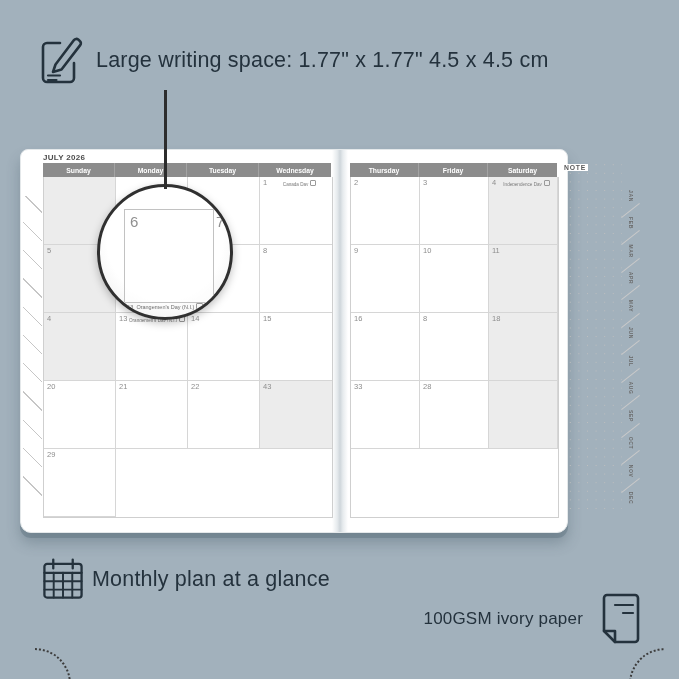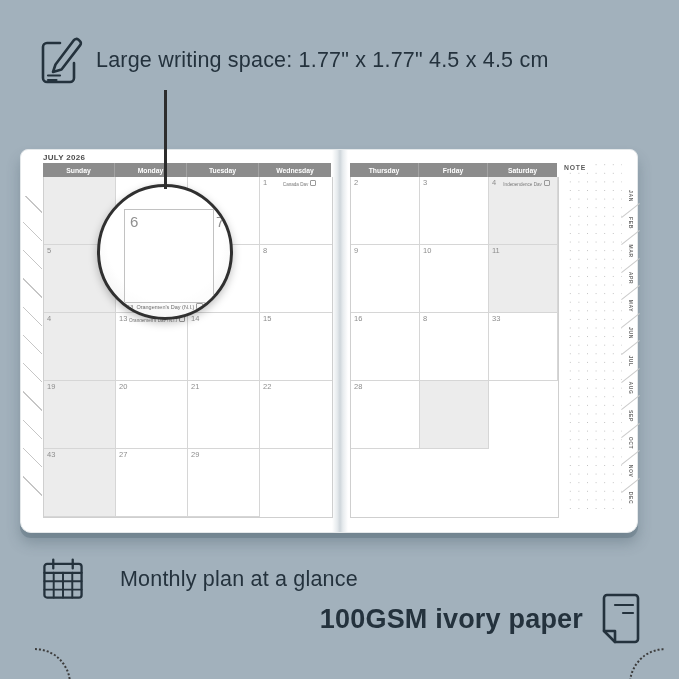--- a/index.html
+++ b/index.html
@@ -13,21 +13,21 @@
 
   
   .top-note{left:38px;top:30px;width:620px;height:60px;display:flex;align-items:center;gap:12px;}
   .top-note svg{flex:0 0 auto;}
   .top-note .txt{font-size:21.5px;font-weight:500;letter-spacing:.2px;white-space:nowrap;}
 
   .connector{left:164px;top:90px;width:2.5px;height:99px;background:#2d2d2d;z-index:30;}
 
   
   .planner{
-    left:20px;top:149px;width:618px;height:384px;background:#ffffff;
+    left:20px;top:149px;width:548px;height:384px;background:#ffffff;
     border-radius:8px 8px 11px 11px;
     border:1px solid #e4e8ea;box-sizing:border-box;
     box-shadow:0 5px 0 rgba(88,108,120,.38), 0 10px 14px rgba(56,76,88,.30);
     z-index:5;
   }
   .month-title{left:22px;top:3px;font-size:8px;font-weight:bold;color:#4d4d4d;letter-spacing:.3px;}
   .note-label{left:543px;top:14px;font-size:6.8px;font-weight:bold;color:#5a5a5a;letter-spacing:.8px;background:#fff;padding-right:2px;z-index:2;}
 
   .dow-row{display:grid;height:14px;background:#8c8c8c;}
   .dow-row.l{left:22px;top:13px;width:288px;grid-template-columns:repeat(4,1fr);}
@@ -89,24 +89,24 @@
     box-shadow:0 3px 8px rgba(0,0,0,.25);
     z-index:20;overflow:hidden;
   }
   .mag-cell{position:absolute;left:24px;top:22px;width:88px;height:92px;border:1.3px solid #c2c2c2;background:rgba(255,255,255,.6);}
   .mag-day{position:absolute;left:30px;top:26px;font-size:15px;color:#8f8f8f;}
   .mag-day2{position:absolute;left:116px;top:26px;font-size:15px;color:#8f8f8f;}
   .mag-foot{position:absolute;left:0;right:0;top:116px;text-align:center;font-size:5.5px;color:#6d6d6d;white-space:nowrap;}
   .mag-foot .hbox{width:4.5px;height:4.5px;}
 
   
-  .bottom-left{left:40px;top:556px;display:flex;align-items:center;gap:34px;}
+  .bottom-left{left:40px;top:556px;display:flex;align-items:center;gap:6px;}
   .bottom-left .txt{font-size:21.5px;font-weight:500;letter-spacing:.2px;white-space:nowrap;}
   .bottom-right{right:38px;top:592px;display:flex;align-items:center;gap:16px;}
-  .bottom-right .txt{font-size:27px;font-weight:700;letter-spacing:.2px;white-space:nowrap;}
+  .bottom-right .txt{font-size:17px;font-weight:400;letter-spacing:.2px;white-space:nowrap;}
 
   svg .st{stroke:#24323d;stroke-width:2.6;fill:none;stroke-linecap:round;stroke-linejoin:round;}
   svg .st2{stroke:#24323d;stroke-width:2.2;fill:none;stroke-linecap:round;stroke-linejoin:round;}
 </style>
 </head>
 <body>
 
 <div class="abs top-note">
   <svg width="46" height="54" viewBox="0 0 46 54">
     <path class="st" d="M22 10 H9 a4 4 0 0 0 -4 4 v31 a4 4 0 0 0 4 4 h23 a4 4 0 0 0 4 -4 V30"></path>
@@ -184,48 +184,38 @@
       <div class="cell lc">
         <div class="ctop">
           <span class="dnum">14</span>
         </div>
       </div>
       <div class="cell lc">
         <div class="ctop">
           <span class="dnum">15</span>
         </div>
       </div>
+      <div class="cell lc">
+        <div class="ctop">
+          <span class="dnum">20</span>
+        </div>
+      </div>
+      <div class="cell lc">
+        <div class="ctop">
+          <span class="dnum">21</span>
+        </div>
+      </div>
+      <div class="cell lc">
+        <div class="ctop">
+          <span class="dnum">22</span>
+        </div>
+      </div>
       <div class="cell shade lc">
         <div class="ctop">
-          <span class="dnum">19</span>
-        </div>
-      </div>
-      <div class="cell lc">
-        <div class="ctop">
-          <span class="dnum">20</span>
-        </div>
-      </div>
-      <div class="cell lc">
-        <div class="ctop">
-          <span class="dnum">21</span>
-        </div>
-      </div>
-      <div class="cell lc">
-        <div class="ctop">
-          <span class="dnum">22</span>
-        </div>
-      </div>
-      <div class="cell shade lc">
-        <div class="ctop">
           <span class="dnum">43</span>
-        </div>
-      </div>
-      <div class="cell lc">
-        <div class="ctop">
-          <span class="dnum">27</span>
         </div>
       </div>
       <div class="cell lc">
         <div class="ctop">
           <span class="dnum">29</span>
         </div>
       </div>
     </div>
 
   <div class="abs spine"></div>
@@ -268,20 +258,25 @@
         </div>
       </div>
       <div class="cell">
         <div class="ctop">
           <span class="dnum">16</span>
         </div>
       </div>
       <div class="cell">
         <div class="ctop">
           <span class="dnum">8</span>
+        </div>
+      </div>
+      <div class="cell shade">
+        <div class="ctop">
+          <span class="dnum">18</span>
         </div>
       </div>
       <div class="cell">
         <div class="ctop">
           <span class="dnum">33</span>
         </div>
       </div>
       <div class="cell">
         <div class="ctop">
           <span class="dnum">28</span>

